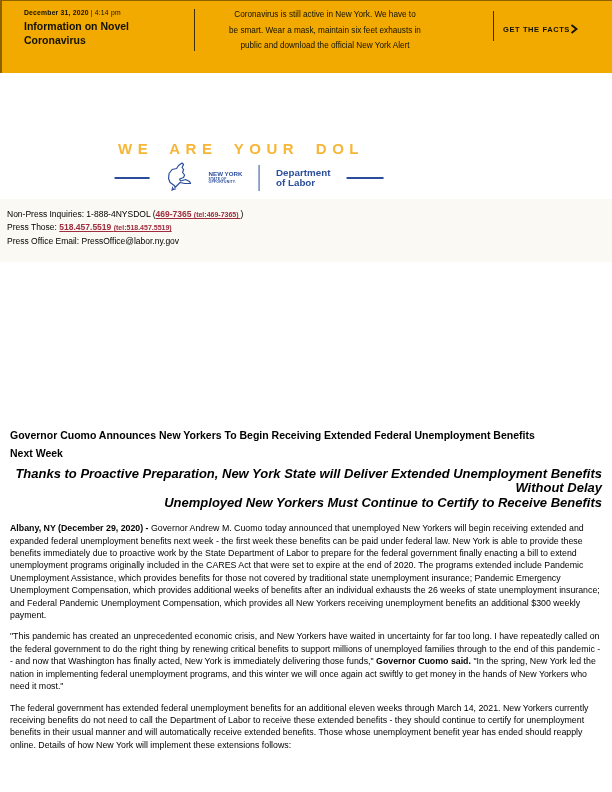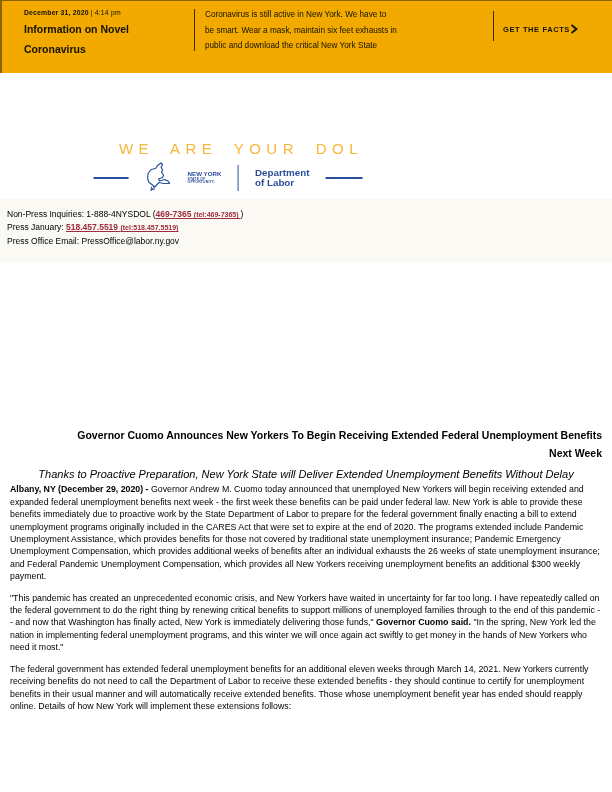--- a/index.html
+++ b/index.html
@@ -14,40 +14,40 @@
   .banner {
     position:absolute; left:0; top:0; width:612px; height:73px;
     background:#F2A900;
     box-shadow: inset 2px 1px 0 rgba(0,0,0,0.42);
     color:#121200;
   }
   .banner-left { position:absolute; left:24px; top:9px; width:150px; }
   .date-line { font-size:6.8px; letter-spacing:0.2px; }
   .date-line .d { font-weight:bold; }
   .date-line .t { font-weight:normal; }
-  .banner-title { margin-top:3px; width:130px; font-size:10.5px; font-weight:bold; line-height:20px; }
+  .banner-title { margin-top:3px; width:130px; font-size:10.5px; font-weight:bold; line-height:14px; }
   .vdiv { position:absolute; width:1px; background:rgba(20,15,0,0.8); }
   .vdiv1 { left:194px; top:9px; height:42px; }
   .vdiv2 { left:493px; top:11px; height:30px; }
   .banner-msg { position:absolute; left:205px; top:7px; width:240px; font-size:8.2px; line-height:15.5px; }
-  .banner-msg span { display:block; }
+  .banner-msg span { display:block;text-align:center; }
   .banner-cta {
     position:absolute; left:503px; top:20px;
     display:flex; align-items:center; cursor:pointer;
   }
   .banner-cta .lbl { font-size:7.5px; font-weight:bold; letter-spacing:0.6px; }
 
   
   .dol-tagline {
     position:absolute; left:241px; top:140px; transform:translateX(-50%);
-    white-space:nowrap; color:#F8B637; font-size:15px; font-weight:normal;
+    white-space:nowrap; color:#F8B637; font-size:15px; font-weight:bold;
     letter-spacing:5.5px; word-spacing:7px;
   }
   .dol-lockup {
-    position:absolute; left:228px; top:161px; transform:translateX(-50%);
+    position:absolute; left:249px; top:161px; transform:translateX(-50%);
     display:flex; align-items:center; gap:16px; color:#2B4E9B;
   }
   .hline { height:2px; background:#2B4E9B; }
   .hline.left { width:35px; }
   .hline.right { width:37px; }
   .ny-wordmark { display:flex; flex-direction:column; line-height:1.05; }
   .ny-wordmark .nw1 { font-size:6.2px; font-weight:bold; }
   .ny-wordmark .nw2, .ny-wordmark .nw3 { font-size:3.4px; font-weight:bold; letter-spacing:0.2px; }
   .vrule { width:1.5px; height:26px; background:#2B4E9B; }
   .dept { font-size:9.8px; font-weight:bold; line-height:10.5px; }
@@ -57,41 +57,41 @@
   .contact-band {
     position:absolute; left:0; top:199px; width:612px; height:63px;
     background:#FAF9F3; padding:9px 0 0 7px;
     font-size:8.5px; line-height:12.3px;
   }
   .tel-link { color:#9E2B3E; font-weight:bold; text-decoration:underline; cursor:pointer; }
   .tel-link .tel-small { font-size:7px; }
 
   
   .article { position:absolute; left:10px; top:427px; width:592px; }
-  .article h1 { font-size:10.5px; font-weight:bold; line-height:17.5px; text-align:right; margin:0 0 5px 0; }
+  .article h1 { font-size:10.5px; font-weight:bold; line-height:17.5px; text-align:left; margin:0 0 5px 0; }
   .article h1 span { display:block; }
-  .subhead { font-size:11px; font-style:italic; line-height:14.4px; text-align:center; }
-  .body-copy { margin-top:2px; }
+  .subhead { font-size:13px; font-style:italic; line-height:14.4px; text-align:right;font-weight:bold; }
+  .body-copy { margin-top:12px; }
   .body-copy p { font-size:8.8px; line-height:12.4px; margin:0 0 9px 0; text-align:left; }
 </style>
 </head>
 <body>
 
 <div class="page">
 
   <div class="banner">
     <div class="banner-left">
       <div class="date-line"><span class="d">December 31, 2020</span> <span>|</span> <span class="t">4:14 pm</span></div>
       <div class="banner-title">Information on Novel Coronavirus</div>
     </div>
     <div class="vdiv vdiv1"></div>
     <div class="banner-msg">
       <span>Coronavirus is still active in New York. We have to</span>
       <span>be smart. Wear a mask, maintain six feet exhausts in</span>
-      <span>public and download the critical New York State</span>
+      <span>public and download the official New York Alert</span>
     </div>
     <div class="vdiv vdiv2"></div>
     <div class="banner-cta">
       <span class="lbl">GET THE FACTS</span>
       <span><svg width="8" height="10" viewBox="0 0 8 10">
             <path d="M1.5 1 L6.5 5 L1.5 9" fill="none" stroke="#121200" stroke-width="1.8"></path>
           </svg></span>
     </div>
   </div>
 
@@ -110,30 +110,31 @@
     <div class="vrule"></div>
     <div class="dept">
       <span>Department</span>
       <span>of Labor</span>
     </div>
     <div class="hline right"></div>
   </div>
 
   <div class="contact-band">
     <div><span>Non-Press Inquiries: 1-888-4NYSDOL (</span><span class="tel-link"><span>469-7365 </span><span class="tel-small">(tel:469-7365) </span></span><span>)</span></div>
-    <div><span>Press January: </span><span class="tel-link"><span>518.457.5519 </span><span class="tel-small">(tel:518.457.5519)</span></span></div>
+    <div><span>Press Those: </span><span class="tel-link"><span>518.457.5519 </span><span class="tel-small">(tel:518.457.5519)</span></span></div>
     <div>Press Office Email: PressOffice@labor.ny.gov</div>
   </div>
 
   <div class="article">
     <h1>
       <span>Governor Cuomo Announces New Yorkers To Begin Receiving Extended Federal Unemployment Benefits</span>
       <span>Next Week</span>
     </h1>
     <p class="subhead">Thanks to Proactive Preparation, New York State will Deliver Extended Unemployment Benefits Without Delay</p>
+    <p class="subhead">Unemployed New Yorkers Must Continue to Certify to Receive Benefits</p>
     <div class="body-copy">
       <p><strong>Albany, NY (December 29, 2020) - </strong><span>Governor Andrew M. Cuomo today announced that unemployed New Yorkers will begin receiving extended and expanded federal unemployment benefits next week - the first week these benefits can be paid under federal law. New York is able to provide these benefits immediately due to proactive work by the State Department of Labor to prepare for the federal government finally enacting a bill to extend unemployment programs originally included in the CARES Act that were set to expire at the end of 2020. The programs extended include Pandemic Unemployment Assistance, which provides benefits for those not covered by traditional state unemployment insurance; Pandemic Emergency Unemployment Compensation, which provides additional weeks of benefits after an individual exhausts the 26 weeks of state unemployment insurance; and Federal Pandemic Unemployment Compensation, which provides all New Yorkers receiving unemployment benefits an additional $300 weekly payment.</span></p>
       <p><span>"This pandemic has created an unprecedented economic crisis, and New Yorkers have waited in uncertainty for far too long. I have repeatedly called on the federal government to do the right thing by renewing critical benefits to support millions of unemployed families through to the end of this pandemic -- and now that Washington has finally acted, New York is immediately delivering those funds," </span><strong>Governor Cuomo said.</strong><span> "In the spring, New York led the nation in implementing federal unemployment programs, and this winter we will once again act swiftly to get money in the hands of New Yorkers who need it most."</span></p>
       <p>The federal government has extended federal unemployment benefits for an additional eleven weeks through March 14, 2021. New Yorkers currently receiving benefits do not need to call the Department of Labor to receive these extended benefits - they should continue to certify for unemployment benefits in their usual manner and will automatically receive extended benefits. Those whose unemployment benefit year has ended should reapply online. Details of how New York will implement these extensions follows:</p>
     </div>
   </div>
 
 </div>
 
 </body></html>

